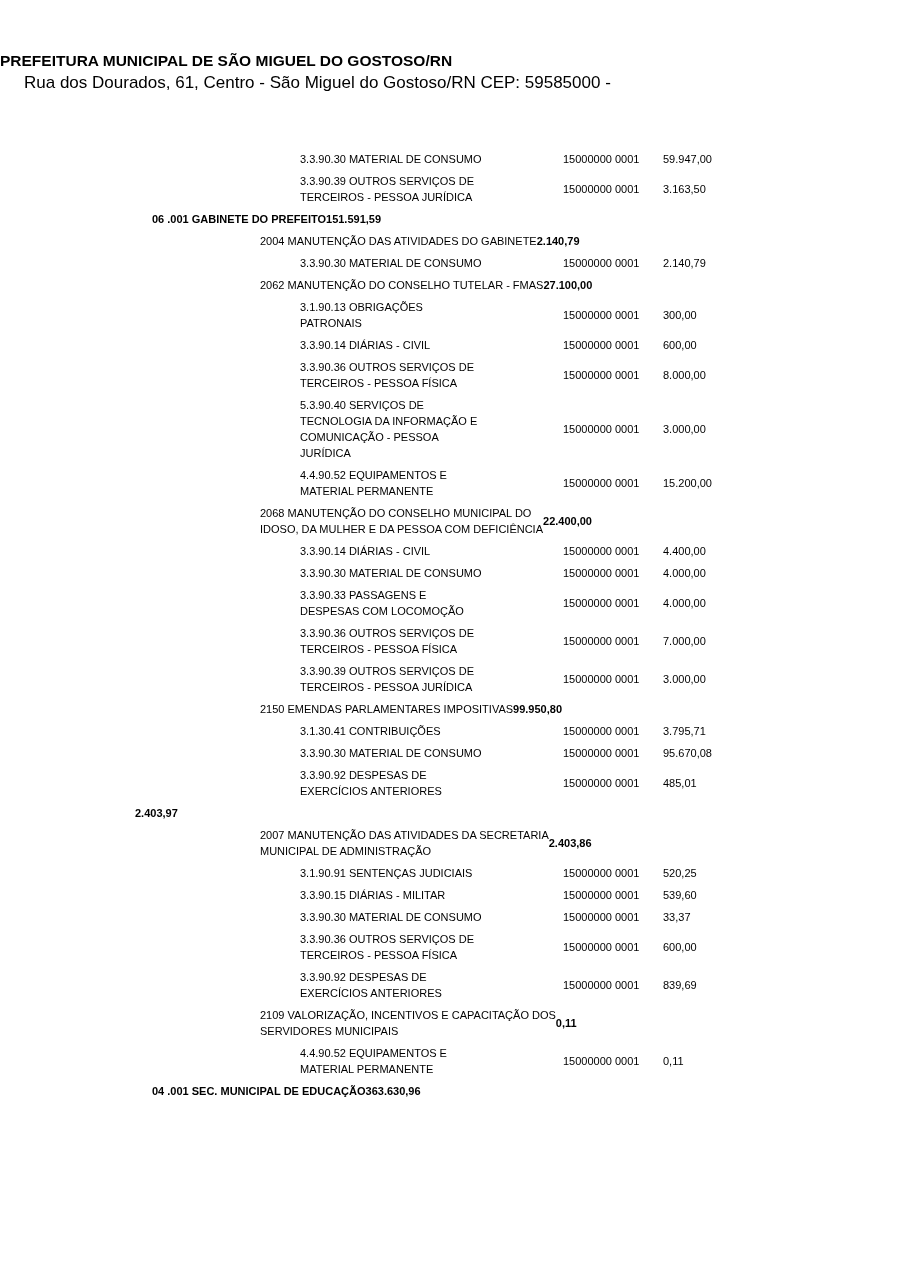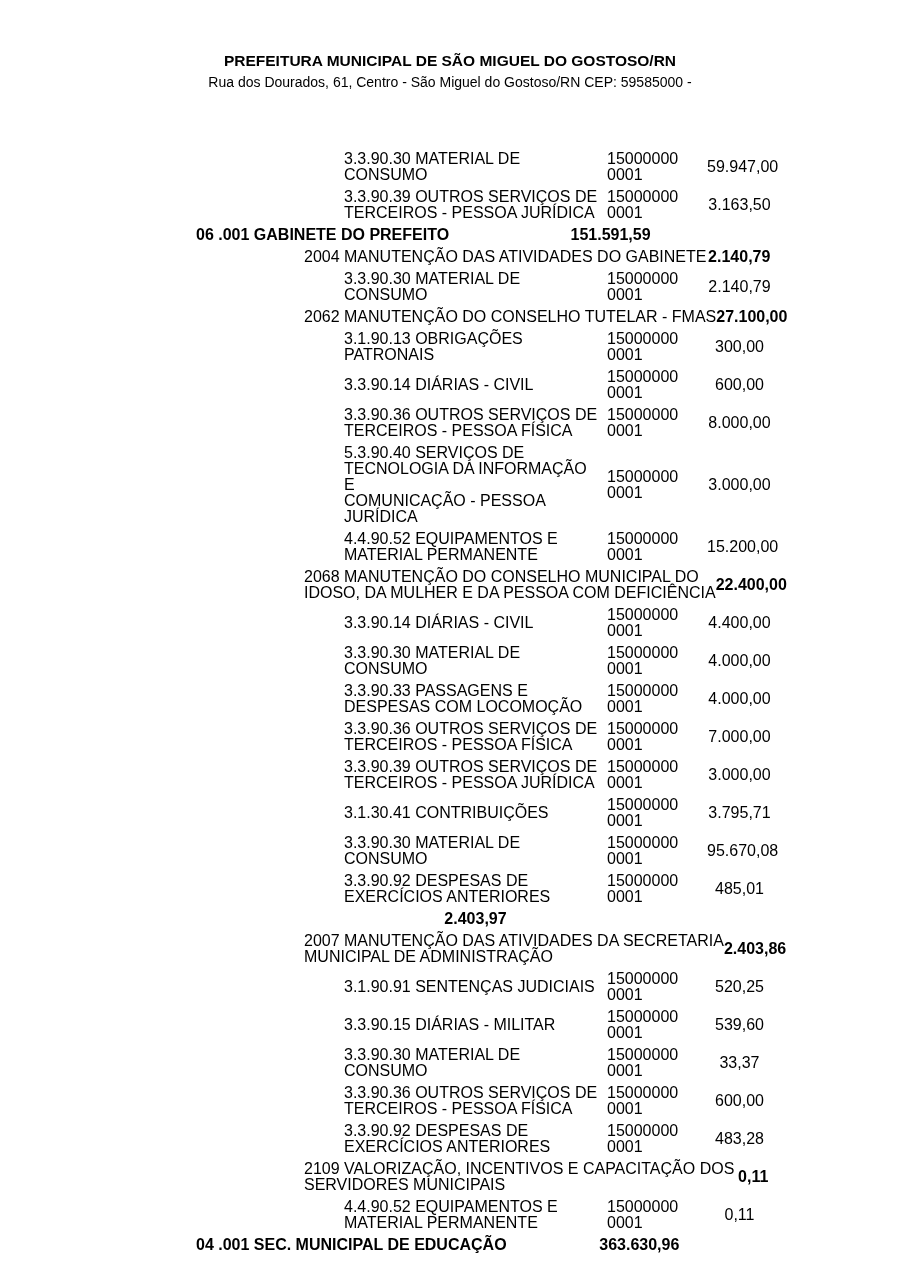--- a/index.html
+++ b/index.html
@@ -10,49 +10,49 @@
     background: #ffffff;
     color: #000000;
     font-family: "Liberation Sans", "DejaVu Sans", sans-serif;
     overflow: hidden;
   }
   .doc-header {
     position: absolute;
     top: 52px;
     left: 0;
     width: 100%;
-    text-align: center;
+    text-align: left;
   }
   .doc-title {
     font-size: 15.5px;
     font-weight: 700;
     line-height: 18px;
   }
   .doc-address {
-    font-size: 14px;
+    font-size: 17px;
     line-height: 13px;
     margin-top: 6px;
+    margin-left: 24px;
   }
   .budget-table {
     position: absolute;
     top: 148px;
     left: 135px;
     width: 637px;
   }
   .row {
     display: flex;
     align-items: center;
     padding: 3px 0;
-    font-size: 16px;
+    font-size: 11px;
     line-height: 16px;
-    margin-left: 44px;
   }
   .cell.name { white-space: pre-line; flex: 0 0 auto; }
   .cell.source { flex: 0 0 auto; }
-  .cell.value { flex: 1 1 auto; text-align: center; }
+  .cell.value { flex: 1 1 auto; text-align: left; }
 
   .row.detail .name  { margin-left: 165px; width: 255px; }
   .row.detail .source{ width: 100px; margin-left: 8px; }
 
   .row.action .name  { margin-left: 125px; max-width: 440px; font-weight: 400; }
   .row.org    .name  { margin-left: 17px;  font-weight: 700; }
   .row.anexo  .name  { margin-left: -4px;  font-weight: 700; }
 
   .row.action .value,
   .row.org    .value,
@@ -160,20 +160,25 @@
 TERCEIROS - PESSOA FÍSICA</div>
       <div class="cell source">15000000 0001</div>
       <div class="cell value">7.000,00</div>
     </div>
       <div class="row detail">
       <div class="cell name">3.3.90.39 OUTROS SERVIÇOS DE
 TERCEIROS - PESSOA JURÍDICA</div>
       <div class="cell source">15000000 0001</div>
       <div class="cell value">3.000,00</div>
     </div>
+      <div class="row action">
+      <div class="cell name">2150 EMENDAS PARLAMENTARES IMPOSITIVAS</div>
+
+      <div class="cell value">99.950,80</div>
+    </div>
       <div class="row detail">
       <div class="cell name">3.1.30.41 CONTRIBUIÇÕES</div>
       <div class="cell source">15000000 0001</div>
       <div class="cell value">3.795,71</div>
     </div>
       <div class="row detail">
       <div class="cell name">3.3.90.30 MATERIAL DE CONSUMO</div>
       <div class="cell source">15000000 0001</div>
       <div class="cell value">95.670,08</div>
     </div>
@@ -211,21 +216,21 @@
       <div class="row detail">
       <div class="cell name">3.3.90.36 OUTROS SERVIÇOS DE
 TERCEIROS - PESSOA FÍSICA</div>
       <div class="cell source">15000000 0001</div>
       <div class="cell value">600,00</div>
     </div>
       <div class="row detail">
       <div class="cell name">3.3.90.92 DESPESAS DE
 EXERCÍCIOS ANTERIORES</div>
       <div class="cell source">15000000 0001</div>
-      <div class="cell value">483,28</div>
+      <div class="cell value">839,69</div>
     </div>
       <div class="row action">
       <div class="cell name">2109 VALORIZAÇÃO, INCENTIVOS E CAPACITAÇÃO DOS
 SERVIDORES MUNICIPAIS</div>
 
       <div class="cell value">0,11</div>
     </div>
       <div class="row detail">
       <div class="cell name">4.4.90.52 EQUIPAMENTOS E
 MATERIAL PERMANENTE</div>

